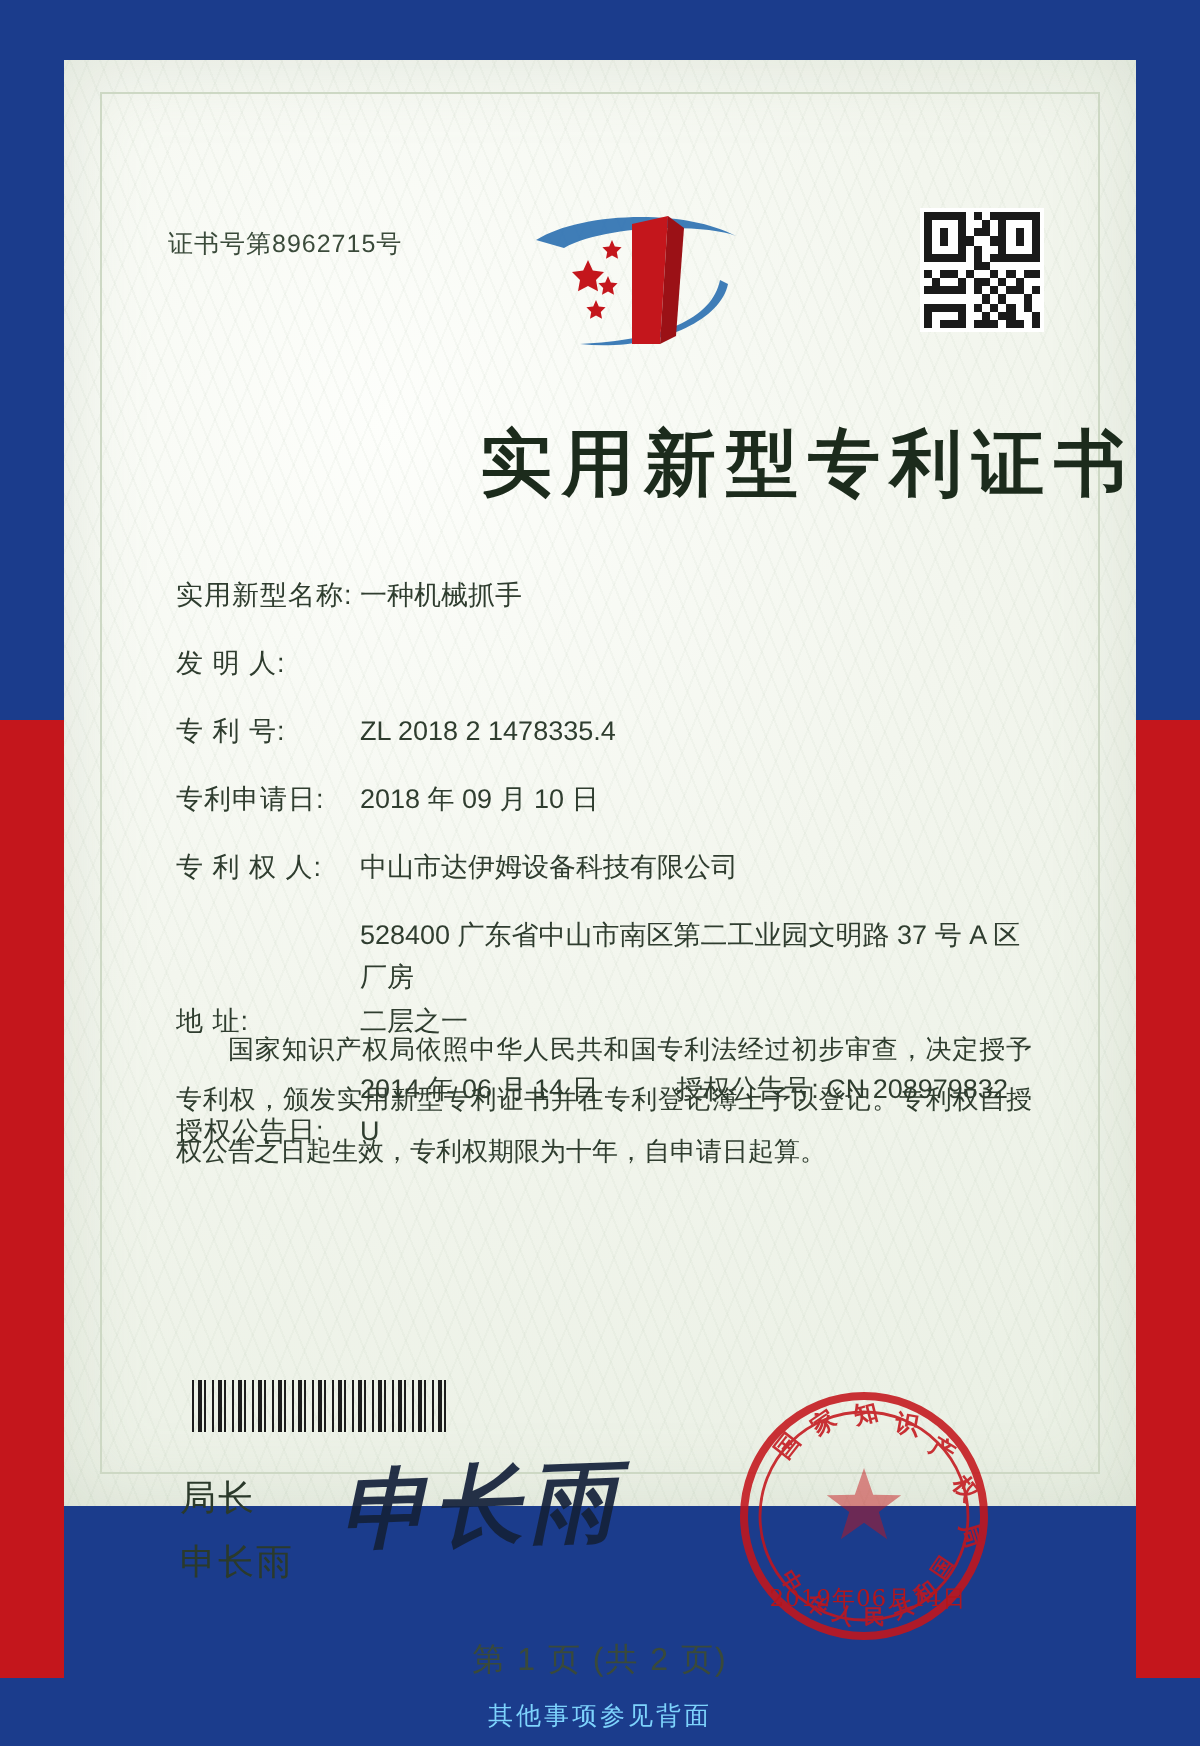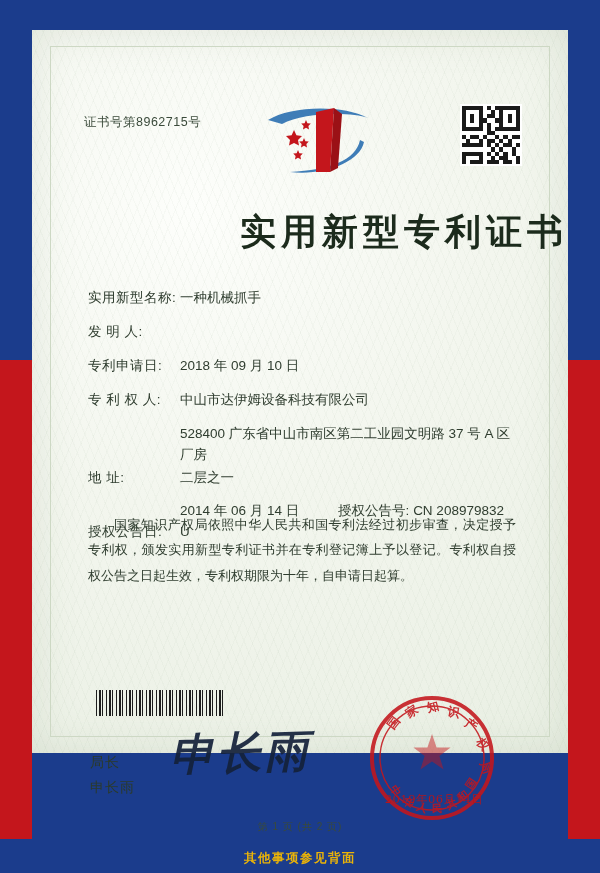--- a/index.html
+++ b/index.html
@@ -205,22 +205,22 @@
       transparent 5px, transparent 6px,
       #1d1d1d 6px, #1d1d1d 7px,
       transparent 7px, transparent 10px
     );
   }
 
   
   .sig-labels {
     position: absolute;
     left: 58px;
-    top: 720px;
-    font-size: 14px;
+    top: 704px;
+    font-size: 18px;
     line-height: 1.75;
     color: #2b3a2b;
     letter-spacing: 1px;
   }
   .sig-script {
     position: absolute;
     left: 138px;
     top: 694px;
     font-family: "DejaVu Serif", serif;
     font-size: 44px;
@@ -253,34 +253,33 @@
     font-family: "DejaVu Serif", serif;
   }
 
   
   .page-num {
     position: absolute;
     left: 0;
     right: 0;
     top: 790px;
     text-align: center;
-    font-size: 10px;
+    font-size: 16px;
     color: #3a4a3a;
     letter-spacing: 1px;
   }
   .footer-note {
     position: absolute;
     left: 0;
     right: 0;
     bottom: 6px;
     text-align: center;
     font-size: 12.5px;
-    color: #eab308;
+    color: #7dd3fc;
     letter-spacing: 1.5px;
-    font-weight: bold;
   }
 </style>
 </head>
 <body>
 
 <div class="page">
 
   <div class="band-red-left"></div>
   <div class="band-red-right"></div>
   <div class="band-blue-bottom"></div>
@@ -515,20 +514,24 @@
 
         <div class="row">
           <span class="lbl">实用新型名称:</span>
           <span class="val">一种机械抓手</span>
         </div>
 
         <div class="row">
           <span class="lbl">发 明 人:</span>
         </div>
 
+        <div class="row">
+          <span class="lbl">专 利 号:</span>
+          <span class="val">ZL 2018 2 1478335.4</span>
+        </div>
 
         <div class="row">
           <span class="lbl">专利申请日:</span>
           <span class="val">2018 年 09 月 10 日</span>
         </div>
 
         <div class="row">
           <span class="lbl">专 利 权 人:</span>
           <span class="val">中山市达伊姆设备科技有限公司</span>
         </div>

